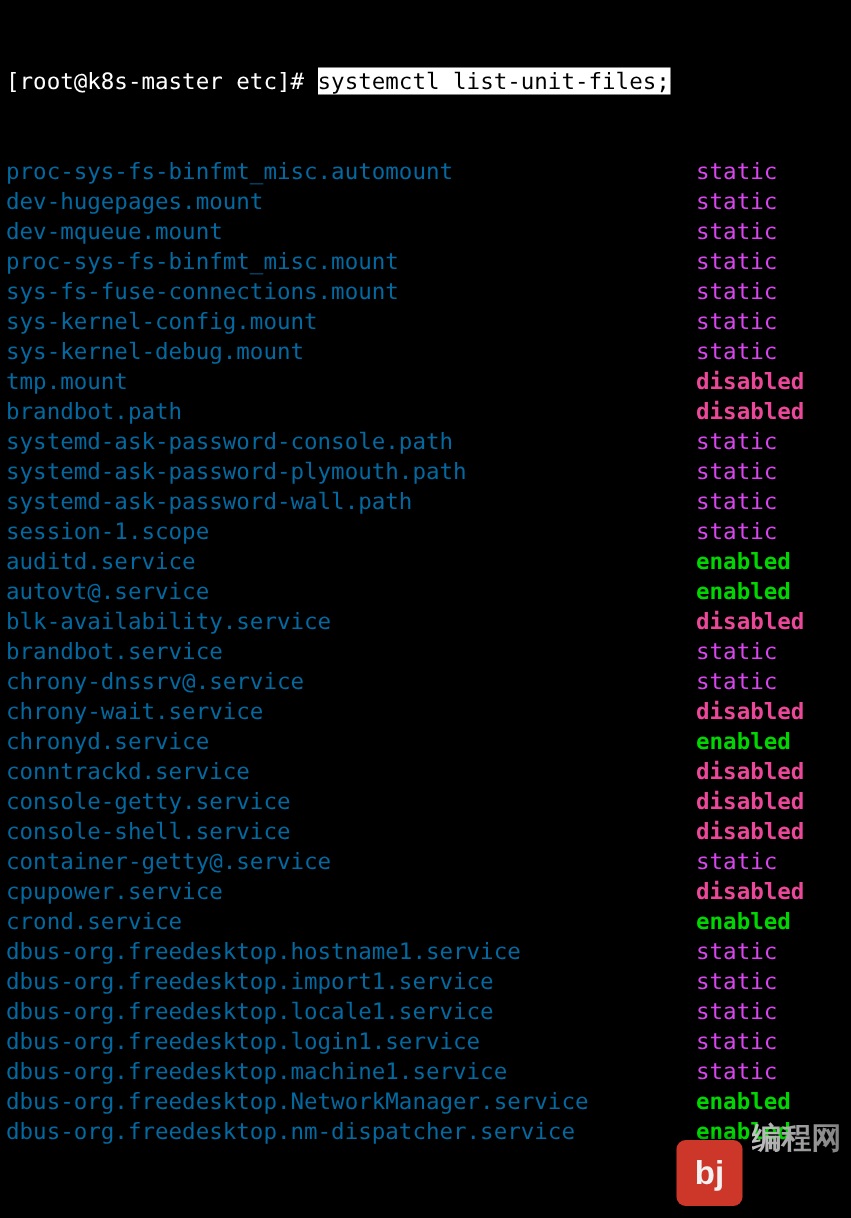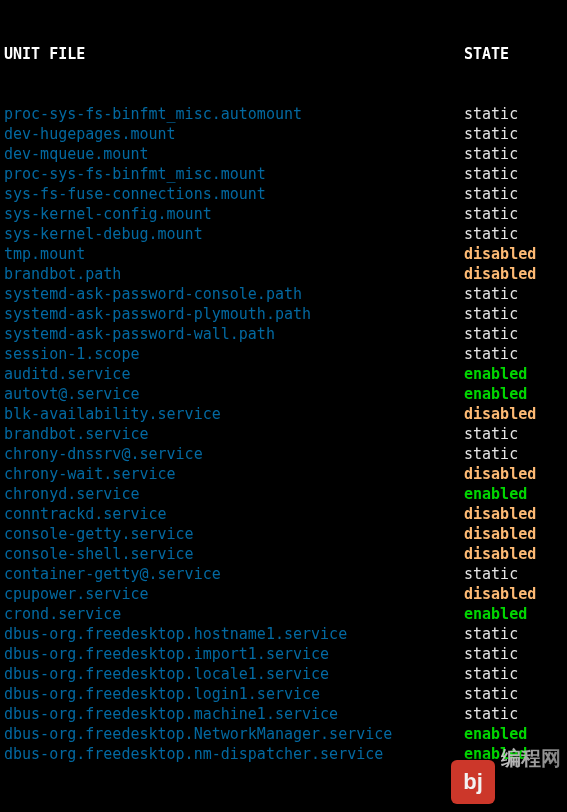--- a/index.html
+++ b/index.html
@@ -18,23 +18,23 @@
     padding: 4px 4px;
     white-space: pre;
     letter-spacing: 0px;
   }
   .line { display: block; }
   .prompt-user { color: #fff; }
   .prompt-path { color: #fff; }
   .cmd-highlight { background: #fff; color: #000; }
   .header { color: #fff; font-weight: bold; }
   .unit { color: #0369a1; }
-  .state-static { color: #e5e5e5; }
+  .state-static { color: #d946ef; }
   .state-enabled { color: #00d700; font-weight: bold; text-align: center; }
-  .state-disabled { color: #fdba74; font-weight: bold; }
+  .state-disabled { color: #ec4899; font-weight: bold; }
   .col-unit { display: inline-block; width: 460px; }
   .col-state { display: inline-block; }
   .watermark {
     position: absolute;
     right: 6px;
     bottom: 8px;
     display: flex;
     align-items: center;
     gap: 6px;
     pointer-events: none;
@@ -63,20 +63,20 @@
     -webkit-background-clip: text;
     -webkit-text-fill-color: transparent;
     background-clip: text;
     color: #bbb;
   }
 </style>
 </head>
 <body>
 
 <div class="terminal">
-  <span class="line"><span class="header col-unit">UNIT FILE</span><span class="header col-state">STATE</span></span>
+  <span class="line"><span class="prompt-user">[</span><span class="prompt-user">root@k8s-master</span><span class="prompt-user"> </span><span class="prompt-path">etc</span><span class="prompt-user">]</span><span class="prompt-user"># </span><span class="cmd-highlight">systemctl list-unit-files;</span></span>
   <div id="rows-container"><span class="line"><span class="unit col-unit">proc-sys-fs-binfmt_misc.automount</span><span class="state-static col-state">static</span></span><span class="line"><span class="unit col-unit">dev-hugepages.mount</span><span class="state-static col-state">static</span></span><span class="line"><span class="unit col-unit">dev-mqueue.mount</span><span class="state-static col-state">static</span></span><span class="line"><span class="unit col-unit">proc-sys-fs-binfmt_misc.mount</span><span class="state-static col-state">static</span></span><span class="line"><span class="unit col-unit">sys-fs-fuse-connections.mount</span><span class="state-static col-state">static</span></span><span class="line"><span class="unit col-unit">sys-kernel-config.mount</span><span class="state-static col-state">static</span></span><span class="line"><span class="unit col-unit">sys-kernel-debug.mount</span><span class="state-static col-state">static</span></span><span class="line"><span class="unit col-unit">tmp.mount</span><span class="state-disabled col-state">disabled</span></span><span class="line"><span class="unit col-unit">brandbot.path</span><span class="state-disabled col-state">disabled</span></span><span class="line"><span class="unit col-unit">systemd-ask-password-console.path</span><span class="state-static col-state">static</span></span><span class="line"><span class="unit col-unit">systemd-ask-password-plymouth.path</span><span class="state-static col-state">static</span></span><span class="line"><span class="unit col-unit">systemd-ask-password-wall.path</span><span class="state-static col-state">static</span></span><span class="line"><span class="unit col-unit">session-1.scope</span><span class="state-static col-state">static</span></span><span class="line"><span class="unit col-unit">auditd.service</span><span class="state-enabled col-state">enabled</span></span><span class="line"><span class="unit col-unit">autovt@.service</span><span class="state-enabled col-state">enabled</span></span><span class="line"><span class="unit col-unit">blk-availability.service</span><span class="state-disabled col-state">disabled</span></span><span class="line"><span class="unit col-unit">brandbot.service</span><span class="state-static col-state">static</span></span><span class="line"><span class="unit col-unit">chrony-dnssrv@.service</span><span class="state-static col-state">static</span></span><span class="line"><span class="unit col-unit">chrony-wait.service</span><span class="state-disabled col-state">disabled</span></span><span class="line"><span class="unit col-unit">chronyd.service</span><span class="state-enabled col-state">enabled</span></span><span class="line"><span class="unit col-unit">conntrackd.service</span><span class="state-disabled col-state">disabled</span></span><span class="line"><span class="unit col-unit">console-getty.service</span><span class="state-disabled col-state">disabled</span></span><span class="line"><span class="unit col-unit">console-shell.service</span><span class="state-disabled col-state">disabled</span></span><span class="line"><span class="unit col-unit">container-getty@.service</span><span class="state-static col-state">static</span></span><span class="line"><span class="unit col-unit">cpupower.service</span><span class="state-disabled col-state">disabled</span></span><span class="line"><span class="unit col-unit">crond.service</span><span class="state-enabled col-state">enabled</span></span><span class="line"><span class="unit col-unit">dbus-org.freedesktop.hostname1.service</span><span class="state-static col-state">static</span></span><span class="line"><span class="unit col-unit">dbus-org.freedesktop.import1.service</span><span class="state-static col-state">static</span></span><span class="line"><span class="unit col-unit">dbus-org.freedesktop.locale1.service</span><span class="state-static col-state">static</span></span><span class="line"><span class="unit col-unit">dbus-org.freedesktop.login1.service</span><span class="state-static col-state">static</span></span><span class="line"><span class="unit col-unit">dbus-org.freedesktop.machine1.service</span><span class="state-static col-state">static</span></span><span class="line"><span class="unit col-unit">dbus-org.freedesktop.NetworkManager.service</span><span class="state-enabled col-state">enabled</span></span><span class="line"><span class="unit col-unit">dbus-org.freedesktop.nm-dispatcher.service</span><span class="state-enabled col-state">enabled</span></span></div>
 </div>
 
 <div class="watermark">
   <div class="watermark-badge">bj</div>
   <div class="watermark-text">编程网</div>
 </div>
 
 </body></html>

